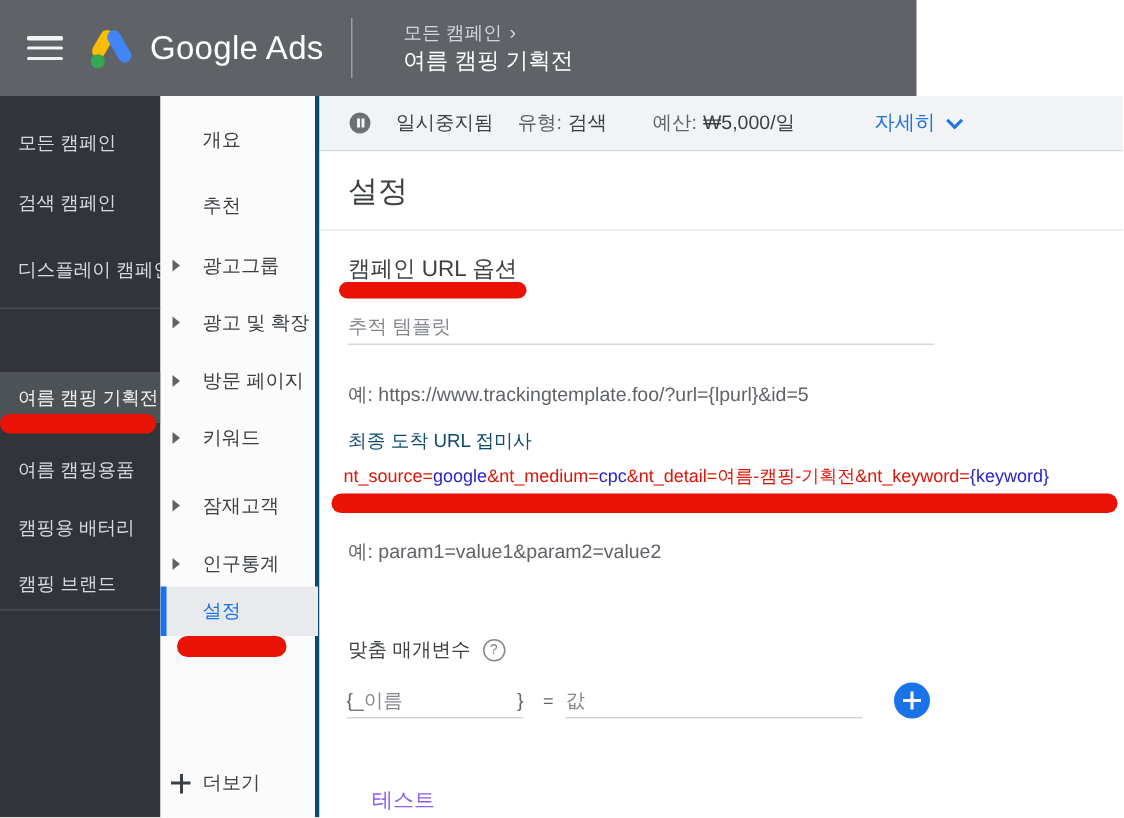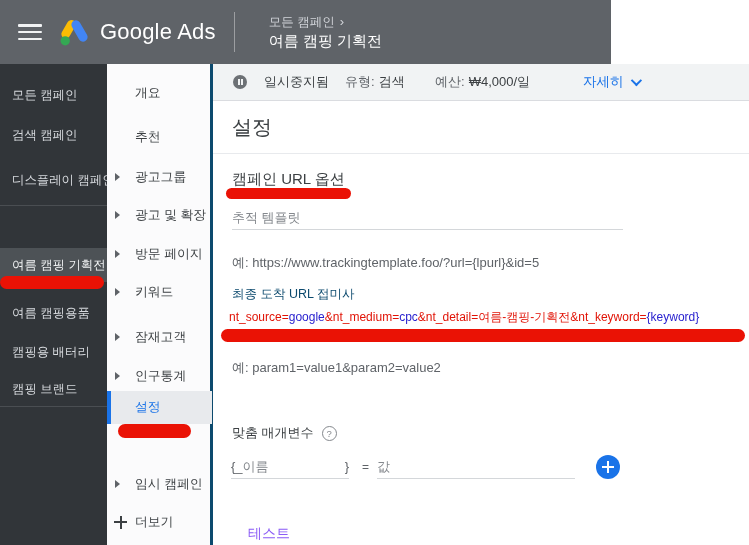--- a/index.html
+++ b/index.html
@@ -149,42 +149,38 @@
         <span>잠재고객</span>
       </div>
     <div class="nav-item" style="top:299px">
         <span class="arrow"></span>
         <span>인구통계</span>
       </div>
     <div class="nav-item selected" style="top:327px">
         <span class="selbar"></span>
         <span>설정</span>
       </div>
-    <div class="nav-item" style="top:407px">
-        <span class="arrow"></span>
-        <span>임시 캠페인</span>
-      </div>
     <div class="nav-item" style="top:445px">
         <span class="plus-glyph"></span>
         <span>더보기</span>
       </div>
   </div>
 
   <div class="statusbar">
     <div class="chip">
       <span class="pause-ic"></span>
       <span class="sb-text" style="position:static">일시중지됨</span>
     </div>
     <div class="sb-text" style="left:132px">
       <span class="sb-label">유형:</span>
         <span>검색</span>
     </div>
     <div class="sb-text" style="left:222px">
       <span class="sb-label">예산:</span>
-        <span>₩4,000/일</span>
+        <span>₩5,000/일</span>
     </div>
     <div class="details">
       <span>자세히</span>
       <span class="chev-down"></span>
     </div>
   </div>
 
   <div class="main">
     <div class="page-title">설정</div>
     <div class="title-divider"></div>

